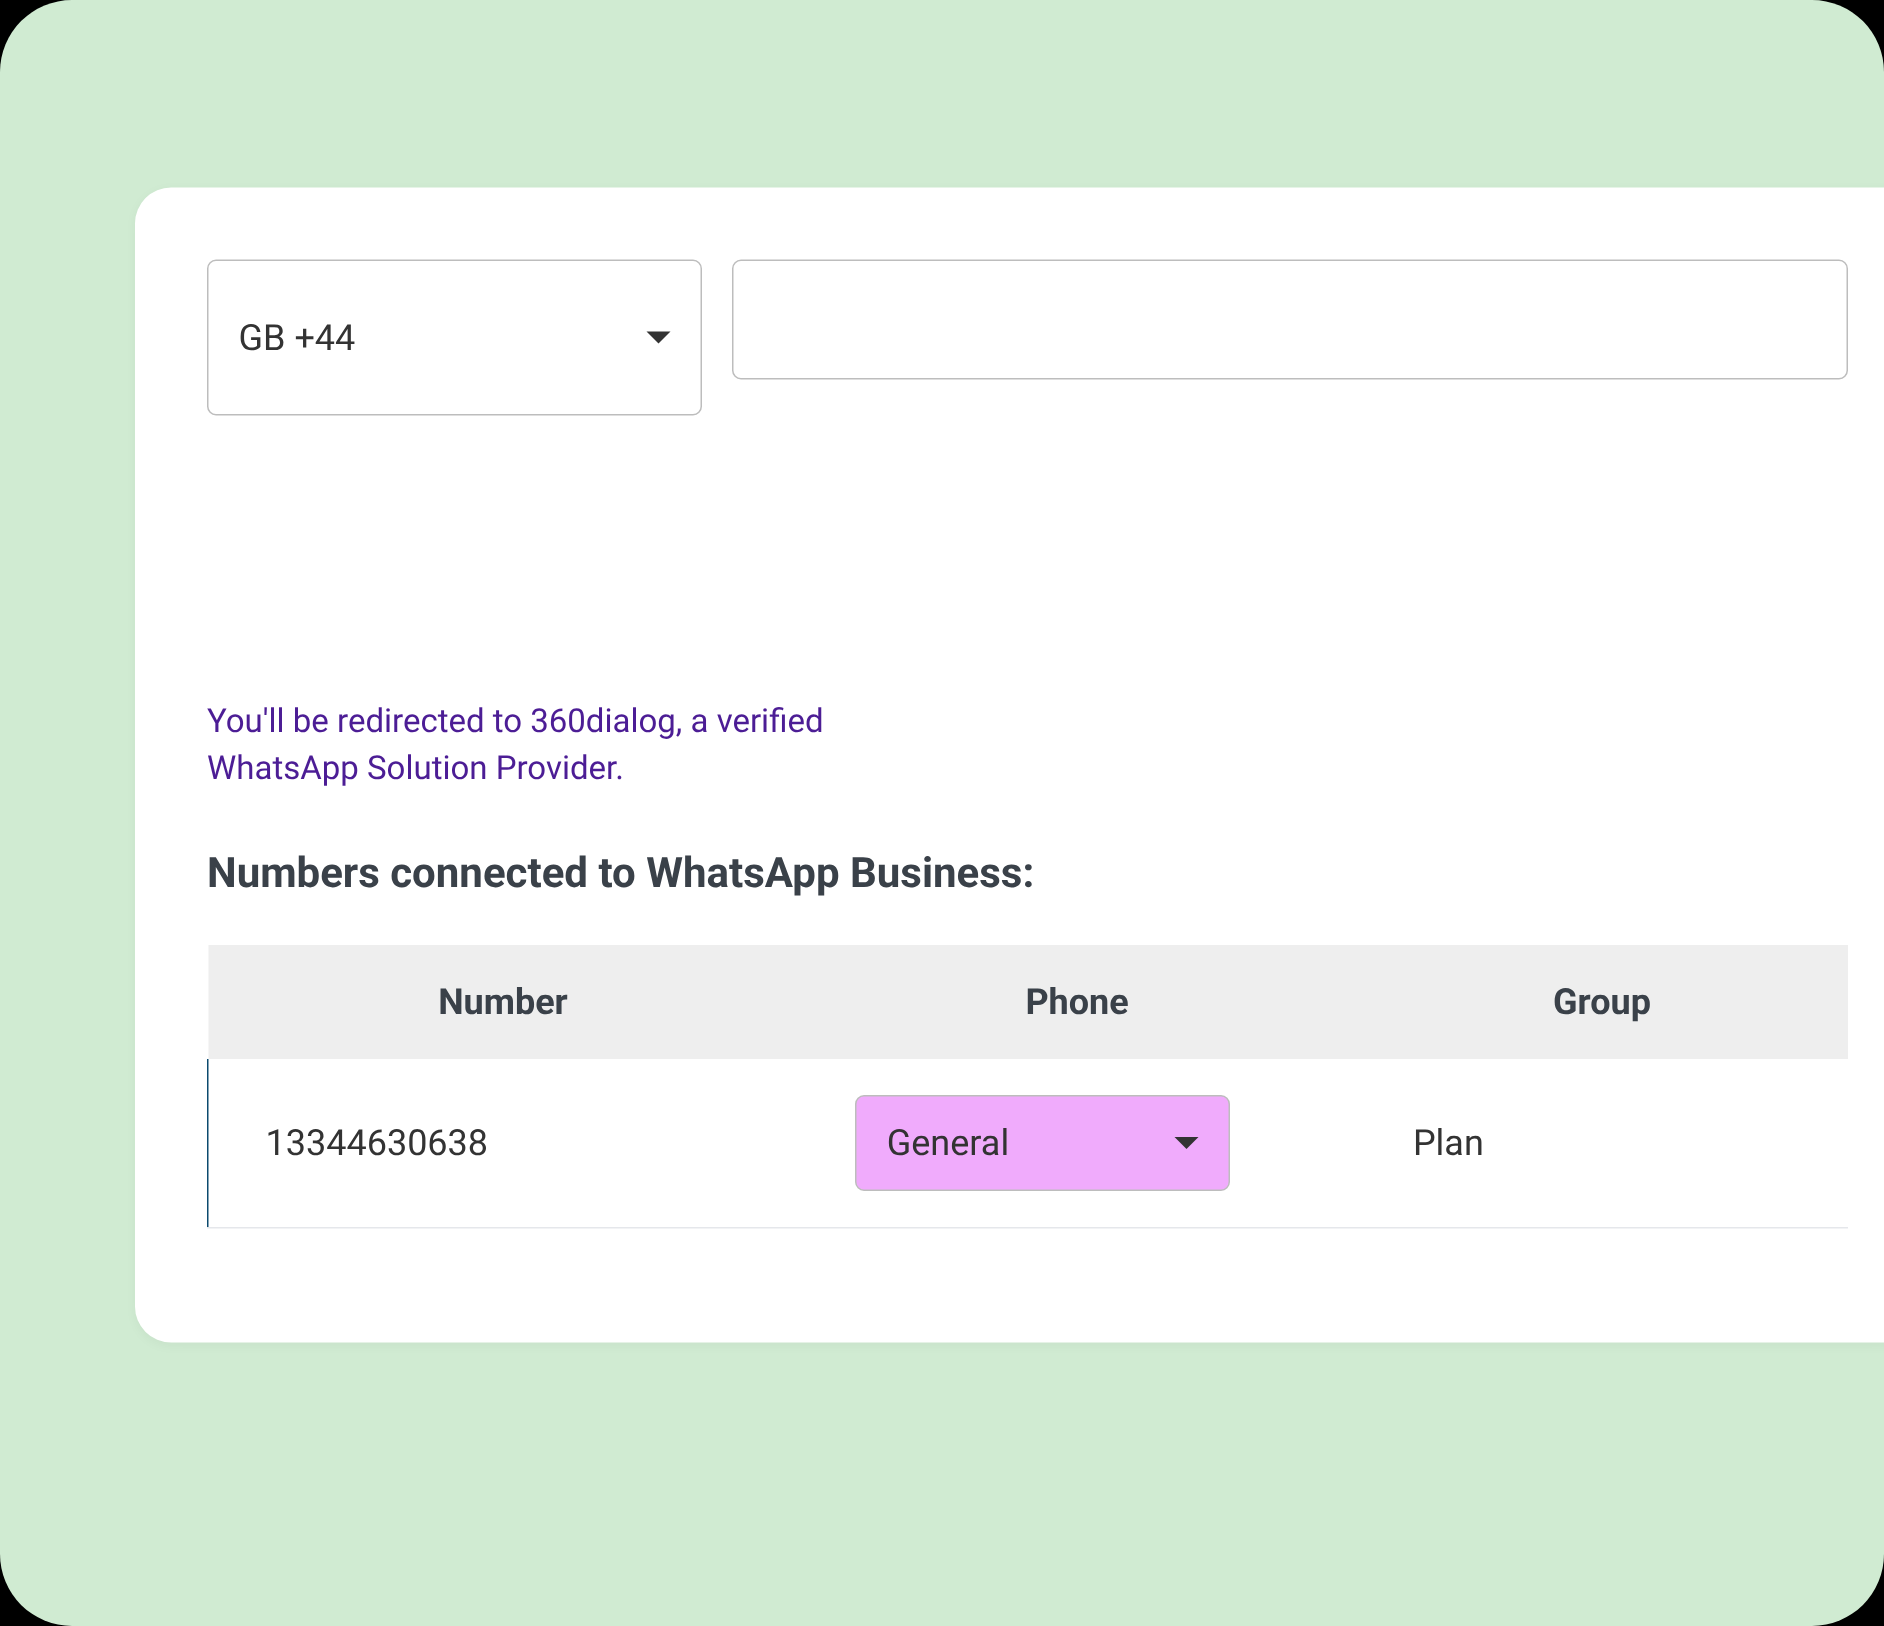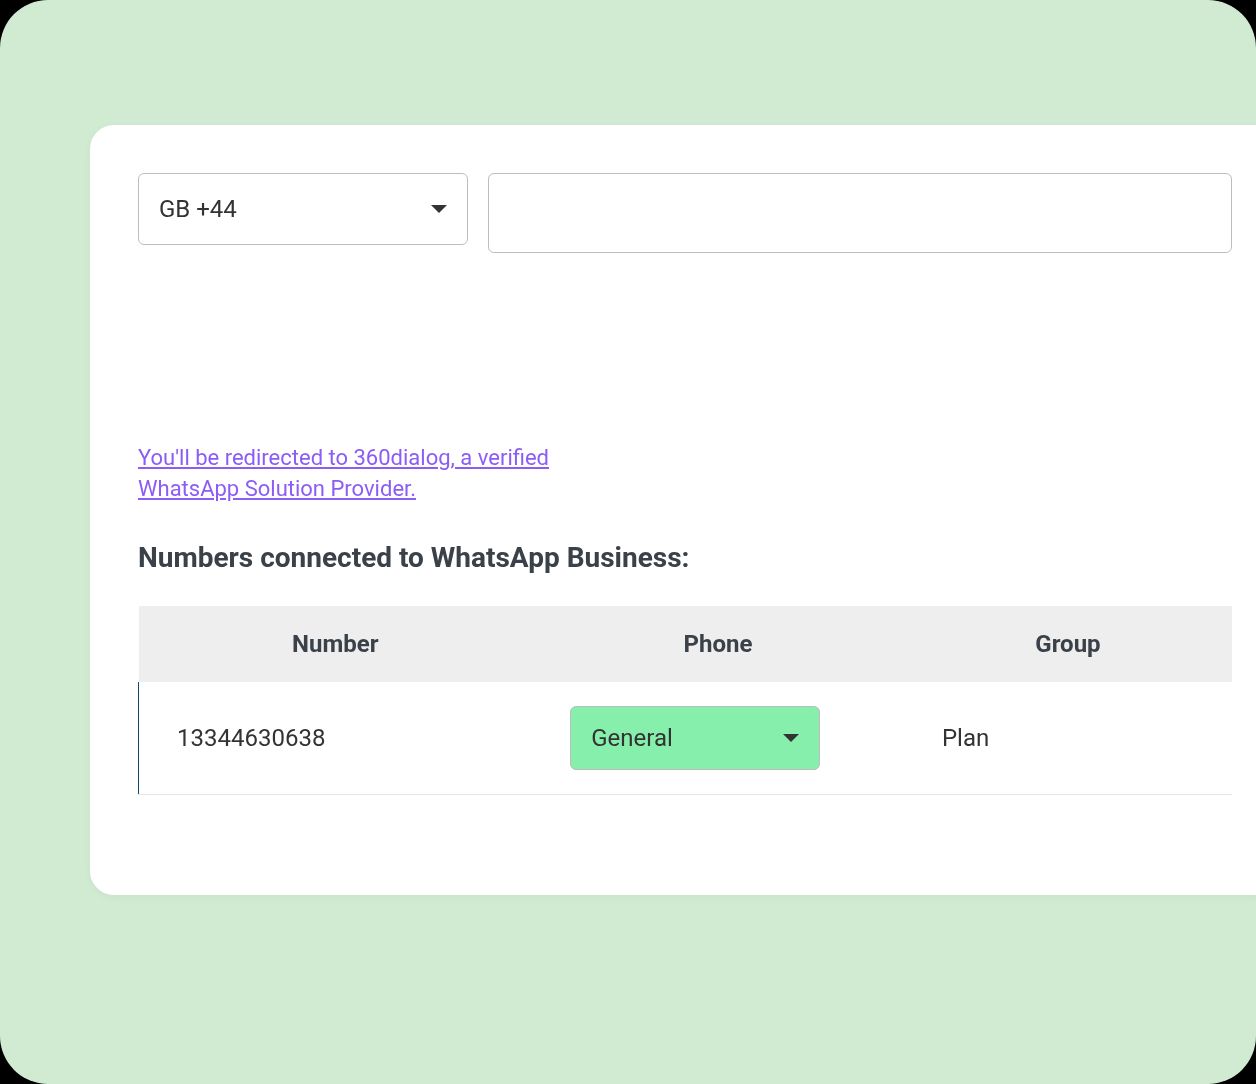--- a/index.html
+++ b/index.html
@@ -46,21 +46,21 @@
       margin-bottom: 40px;
     }
     .country-select {
       display: flex;
       align-items: center;
       justify-content: space-between;
       border: 1px solid #bdbdbd;
       border-radius: 6px;
       padding: 0 20px;
       width: 330px;
-      height: 72px;
+      height: 104px;
       font-size: 24px;
       color: #333;
       cursor: pointer;
       background: #fff;
     }
     .phone-input {
       flex: 1;
       border: 1px solid #bdbdbd;
       border-radius: 6px;
       height: 80px;
@@ -78,26 +78,25 @@
       border: none;
       border-radius: 8px;
       font-size: 36px;
       font-weight: 500;
       padding: 28px 62px;
       cursor: pointer;
       box-shadow: 0 4px 12px rgba(85, 137, 237, 0.25);
     }
     .redirect-info {
       font-size: 22px;
-      color: #8b5cf6;
+      color: #4c1d95;
       line-height: 1.4;
       margin-top: 190px;
       margin-bottom: 22px;
       max-width: 460px;
-      text-decoration: underline;
     }
     .section-heading {
       font-size: 28px;
       font-weight: 700;
       color: #3a4149;
       margin-bottom: 32px;
       margin-top: 36px;
     }
     .numbers-table {
       width: 100%;
@@ -127,21 +126,21 @@
       align-items: center;
       justify-content: space-between;
       border: 1px solid #bdbdbd;
       border-radius: 6px;
       padding: 0 20px;
       width: 250px;
       height: 64px;
       font-size: 24px;
       color: #333;
       cursor: pointer;
-      background: #86efac;
+      background: #f0abfc;
     }
     .chevron-down {
       width: 0;
       height: 0;
       border-left: 8px solid transparent;
       border-right: 8px solid transparent;
       border-top: 8px solid #333;
     }
     .col-number { width: 36%; }
     .col-group { width: 34%; }

